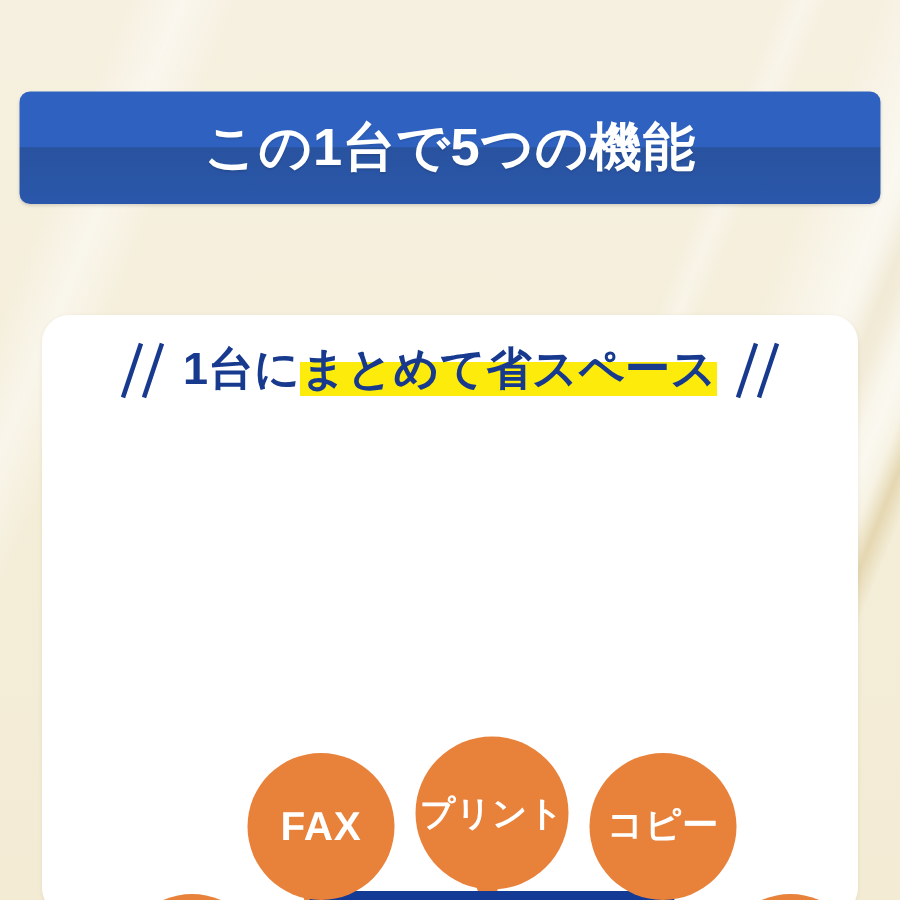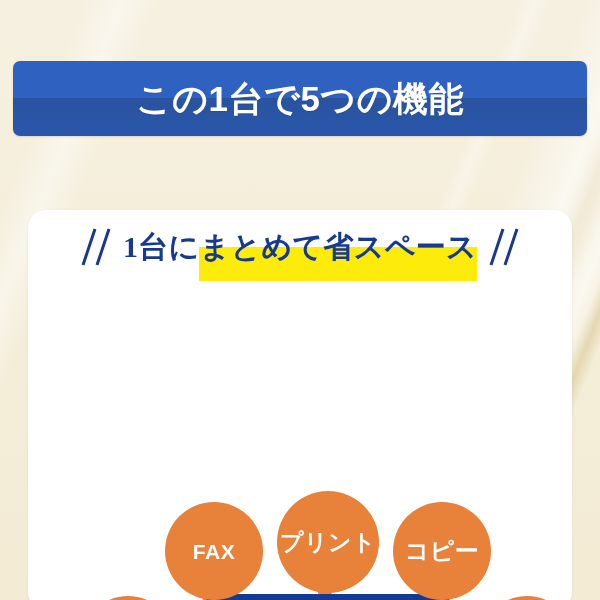--- a/index.html
+++ b/index.html
@@ -112,30 +112,30 @@
   .slash-group { display: flex; }
   .slash-group svg { display: block; }
   .heading-text {
     color: #173a8f;
     font-size: 30px;
     font-weight: bold;
     line-height: 1;
     white-space: nowrap;
     letter-spacing: 0.3px;
   }
-  .heading-text .plain { position: relative; z-index: 2; font-family: Liberation Serif, serif; }
+  .heading-text .plain { position: relative; z-index: 2; }
   .heading-text .marked {
     position: relative;
     z-index: 2;
     background: linear-gradient(180deg,
         rgba(255,237,0,0) 0%,
         rgba(255,237,0,0) 34%,
         #fdeb0b 34%,
         #fdeb0b 100%);
-    padding-bottom: 18px;
+    padding-bottom: 1px;
   }
 
   
   .bubble {
     position: absolute;
     border-radius: 50%;
     background: #e8813a;
     display: flex;
     align-items: center;
     justify-content: center;
@@ -148,21 +148,21 @@
     letter-spacing: 0.5px;
   }
   .tail {
     position: absolute;
     width: 0;
     height: 0;
   }
 
   
   .b-fax      { left: 137px; top: 292px; width: 98px;  height: 98px; }
-  .b-fax .bubble-label      { font-size: 21px; }
+  .b-fax .bubble-label      { font-size: 27px; }
   .b-print    { left: 249px; top: 281px; width: 102px; height: 102px; }
   .b-print .bubble-label    { font-size: 23px; }
   .b-copy     { left: 365px; top: 292px; width: 98px;  height: 98px; }
   .b-copy .bubble-label     { font-size: 24px; }
   .b-tel      { left: 52px;  top: 386px; width: 96px;  height: 96px; }
   .b-scan     { left: 451px; top: 386px; width: 96px;  height: 96px; }
 
   
   .tail-down {
     border-left: 11px solid transparent;

